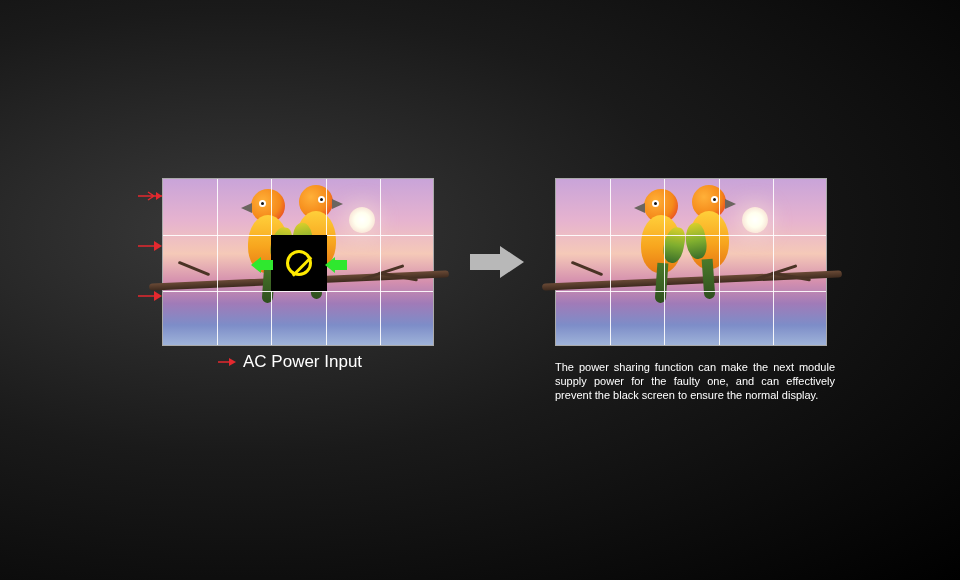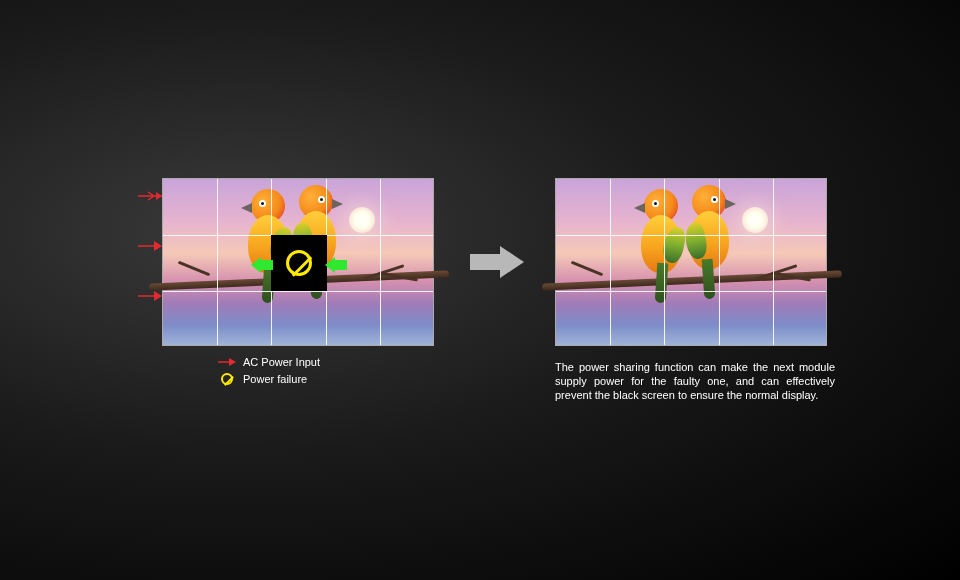--- a/index.html
+++ b/index.html
@@ -37,21 +37,21 @@
 .fail{position:absolute;left:108px;top:56px;width:56px;height:56px;background:#000;display:flex;align-items:center;justify-content:center}
 .nosym{width:26px;height:26px;border:3px solid #ffea00;border-radius:50%;position:relative}
 .nosym:after{content:"";position:absolute;width:26px;height:3px;background:#ffea00;top:11.5px;left:0;transform:rotate(-45deg)}
 .garrow{position:absolute;top:78px}
 .garrow svg{display:block}
 .ga-l{left:88px}
 .ga-r{left:162px}
 .redarr{position:absolute;left:138px}
 .ra1{top:10px}.ra2{top:60px}.ra3{top:110px}
 .bigarrow{position:absolute;left:470px;top:66px}
-.legend{position:absolute;left:218px;top:176px;font-size:11px;color:#fff;line-height:16px}
+.legend{position:absolute;left:218px;top:176px;font-size:17px;color:#fff;line-height:16px}
 .lrow{display:flex;align-items:center;gap:7px;margin-bottom:1px}
 .lico{width:18px;height:14px;display:flex;align-items:center;justify-content:center;flex-shrink:0}
 .mini-no{width:12px;height:12px;border:2px solid #ffea00;border-radius:50%;position:relative}
 .mini-no:after{content:"";position:absolute;width:12px;height:2px;background:#ffea00;top:5px;left:0;transform:rotate(-45deg)}
 .desc{position:absolute;left:555px;top:182px;width:280px;font-size:11px;color:#fff;line-height:14px;text-align:justify}
 </style>
 </head>
 <body>
 
 <div class="stage">
@@ -174,23 +174,17 @@
   <div class="legend">
     <div class="lrow">
       <div class="lico">
         <svg width="18" height="10">
             <path d="M0 5 L11 5" stroke="#e4292f" stroke-width="1.5"></path>
             <polygon points="18,5 11,1 11,9" fill="#e4292f"></polygon>
           </svg>
       </div>
       <span>AC Power Input</span>
     </div>
-    <div class="lrow">
-      <div class="lico">
-          <div class="mini-no"></div>
-        </div>
-      <span>Power failure</span>
-    </div>
   </div>
 
   <div class="desc">The power sharing function can make the next module supply power for the faulty one, and can effectively prevent the black screen to ensure the normal display.</div>
 
 </div>
 
 </body></html>

